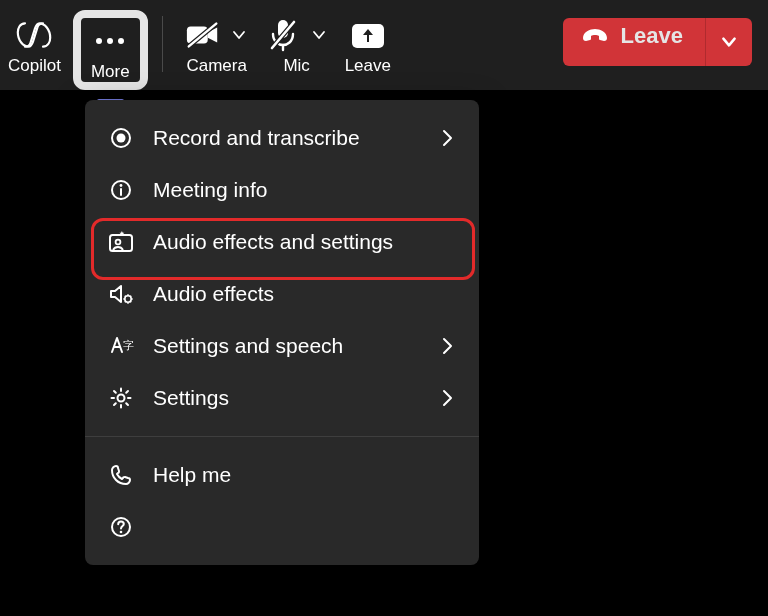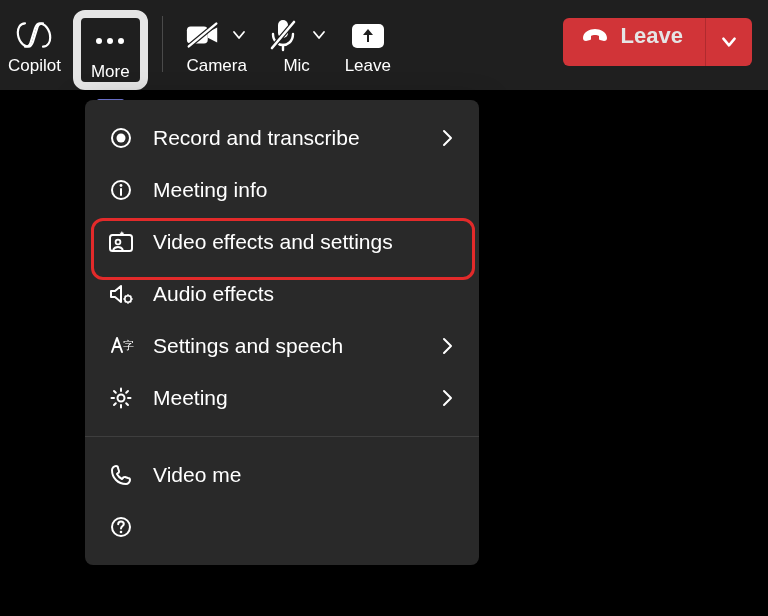--- a/index.html
+++ b/index.html
@@ -295,21 +295,21 @@
 
   <div class="menu-item">
     <span class="mi-icon">
       <svg width="26" height="22" viewBox="0 0 26 22">
         <rect x="2" y="4" width="22" height="16" rx="2.5" fill="none" stroke="#ffffff" stroke-width="2"></rect>
         <circle cx="10" cy="11" r="2.4" fill="none" stroke="#ffffff" stroke-width="1.8"></circle>
         <path d="M5 19 C7 15 13 15 15 19" fill="none" stroke="#ffffff" stroke-width="1.8"></path>
         <path d="M17 3 L18.2 5.2 L20.5 5.5 L18.7 7 L19.2 9.3 L17 8 L14.8 9.3 L15.3 7 L13.5 5.5 L15.8 5.2 Z" fill="#ffffff" transform="translate(2,-2) scale(0.7)"></path>
       </svg>
     </span>
-    <span class="mi-label">Video effects and settings</span>
+    <span class="mi-label">Audio effects and settings</span>
   </div>
 
   <div class="menu-item">
     <span class="mi-icon">
       <svg width="26" height="24" viewBox="0 0 26 24">
         <path d="M3 9 L7 9 L13 4 L13 20 L7 15 L3 15 Z" fill="none" stroke="#ffffff" stroke-width="2" stroke-linejoin="round"></path>
         <circle cx="20" cy="17" r="3.2" fill="none" stroke="#ffffff" stroke-width="1.6"></circle>
         <g stroke="#ffffff" stroke-width="1.6">
           <line x1="20" y1="12.3" x2="20" y2="13.8"></line>
             <line x1="20" y1="20.2" x2="20" y2="21.7"></line>
@@ -350,37 +350,37 @@
             <line x1="12" y1="19" x2="12" y2="21.5"></line>
           <line x1="2.5" y1="12" x2="5" y2="12"></line>
             <line x1="19" y1="12" x2="21.5" y2="12"></line>
           <line x1="5" y1="5" x2="6.8" y2="6.8"></line>
             <line x1="17.2" y1="17.2" x2="19" y2="19"></line>
           <line x1="5" y1="19" x2="6.8" y2="17.2"></line>
             <line x1="17.2" y1="6.8" x2="19" y2="5"></line>
         </g>
       </svg>
     </span>
-    <span class="mi-label">Meeting</span>
+    <span class="mi-label">Settings</span>
     <span class="mi-chevron">
       <svg width="14" height="18" viewBox="0 0 14 18">
           <path d="M4 2 L11 9 L4 16" fill="none" stroke="#ffffff" stroke-width="2" stroke-linecap="round" stroke-linejoin="round"></path>
         </svg>
     </span>
   </div>
 
   <div class="menu-sep"></div>
 
   <div class="menu-item">
     <span class="mi-icon">
       <svg width="24" height="24" viewBox="0 0 24 24">
         <path d="M7 3 C5 3 3 5 3 7 C3 15 9 21 17 21 C19 21 21 19 21 17 C21 16 20 15 19 15 L16 14 C15 14 14 14 14 15 L13 16 C11 15 9 13 8 11 L9 10 C10 10 10 9 10 8 L9 5 C9 4 8 3 7 3 Z" fill="none" stroke="#ffffff" stroke-width="2" stroke-linejoin="round"></path>
       </svg>
     </span>
-    <span class="mi-label">Video me</span>
+    <span class="mi-label">Help me</span>
   </div>
 
   <div class="menu-item">
     <span class="mi-icon">
       <svg width="24" height="24" viewBox="0 0 24 24">
         <circle cx="12" cy="12" r="9" fill="none" stroke="#ffffff" stroke-width="2"></circle>
         <path d="M9.2 9.2 C9.2 7.5 10.5 6.5 12 6.5 C13.5 6.5 14.8 7.5 14.8 9 C14.8 11 12 11 12 13.5" fill="none" stroke="#ffffff" stroke-width="2" stroke-linecap="round"></path>
         <circle cx="12" cy="17" r="1.3" fill="#ffffff"></circle>
       </svg>
     </span>

